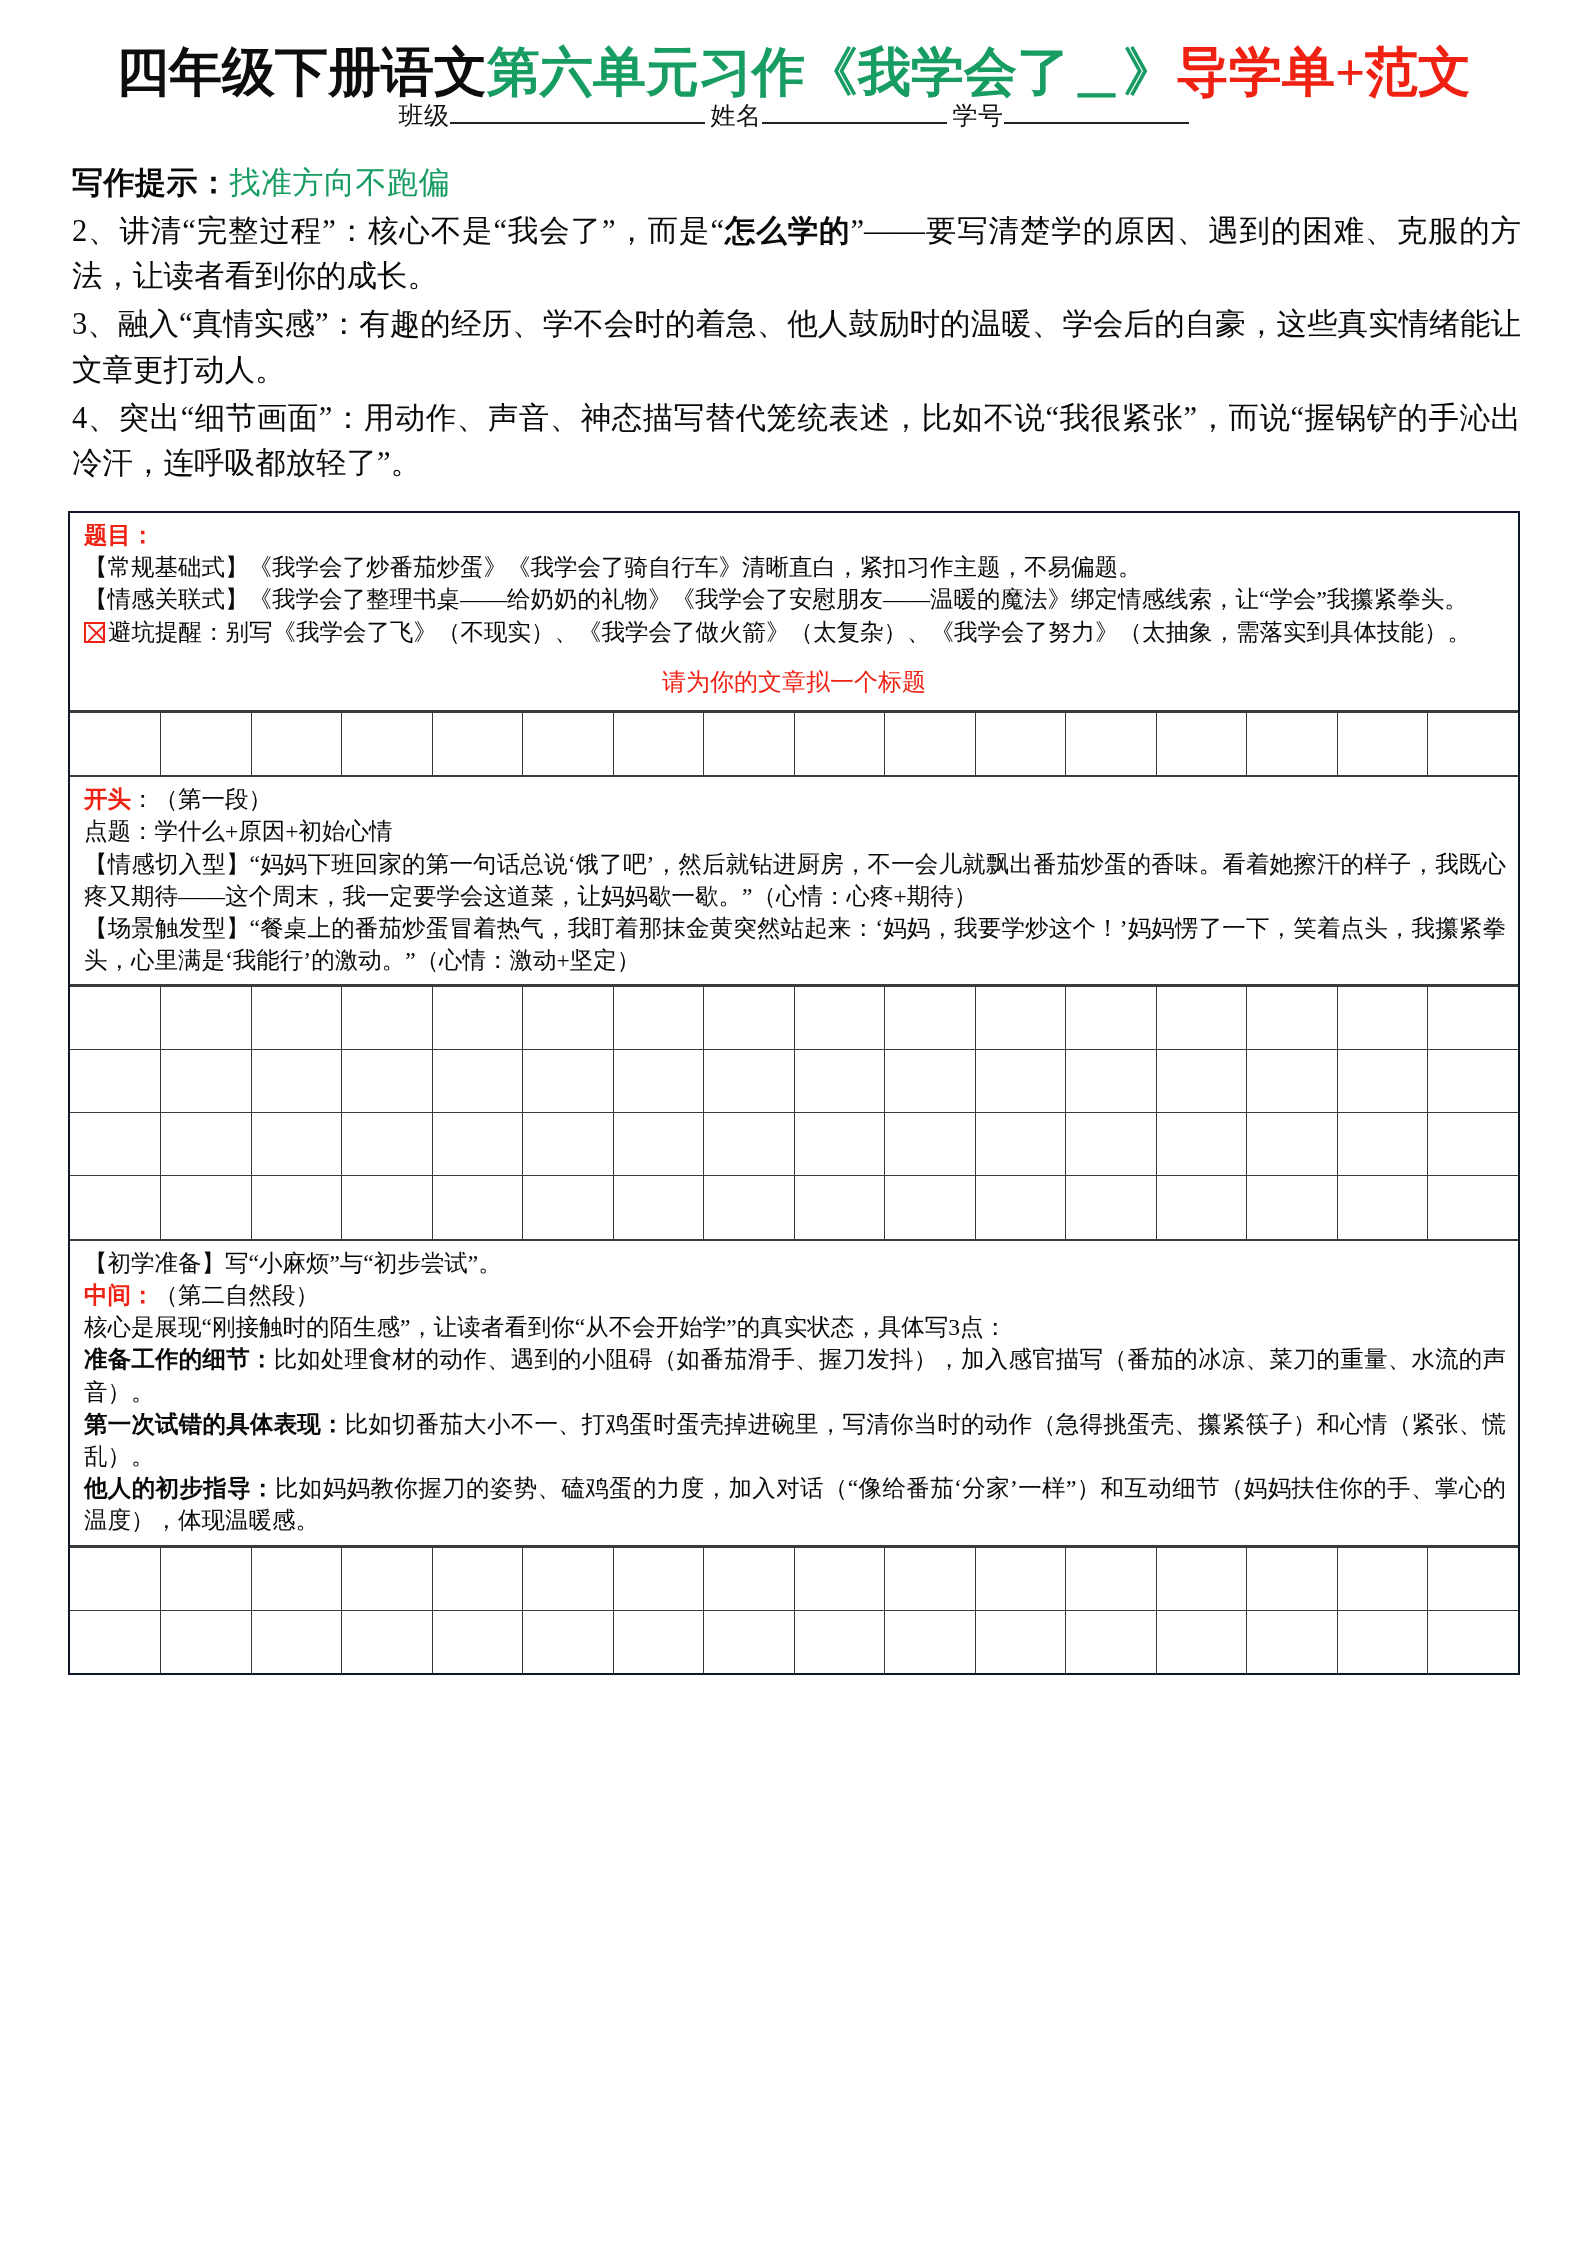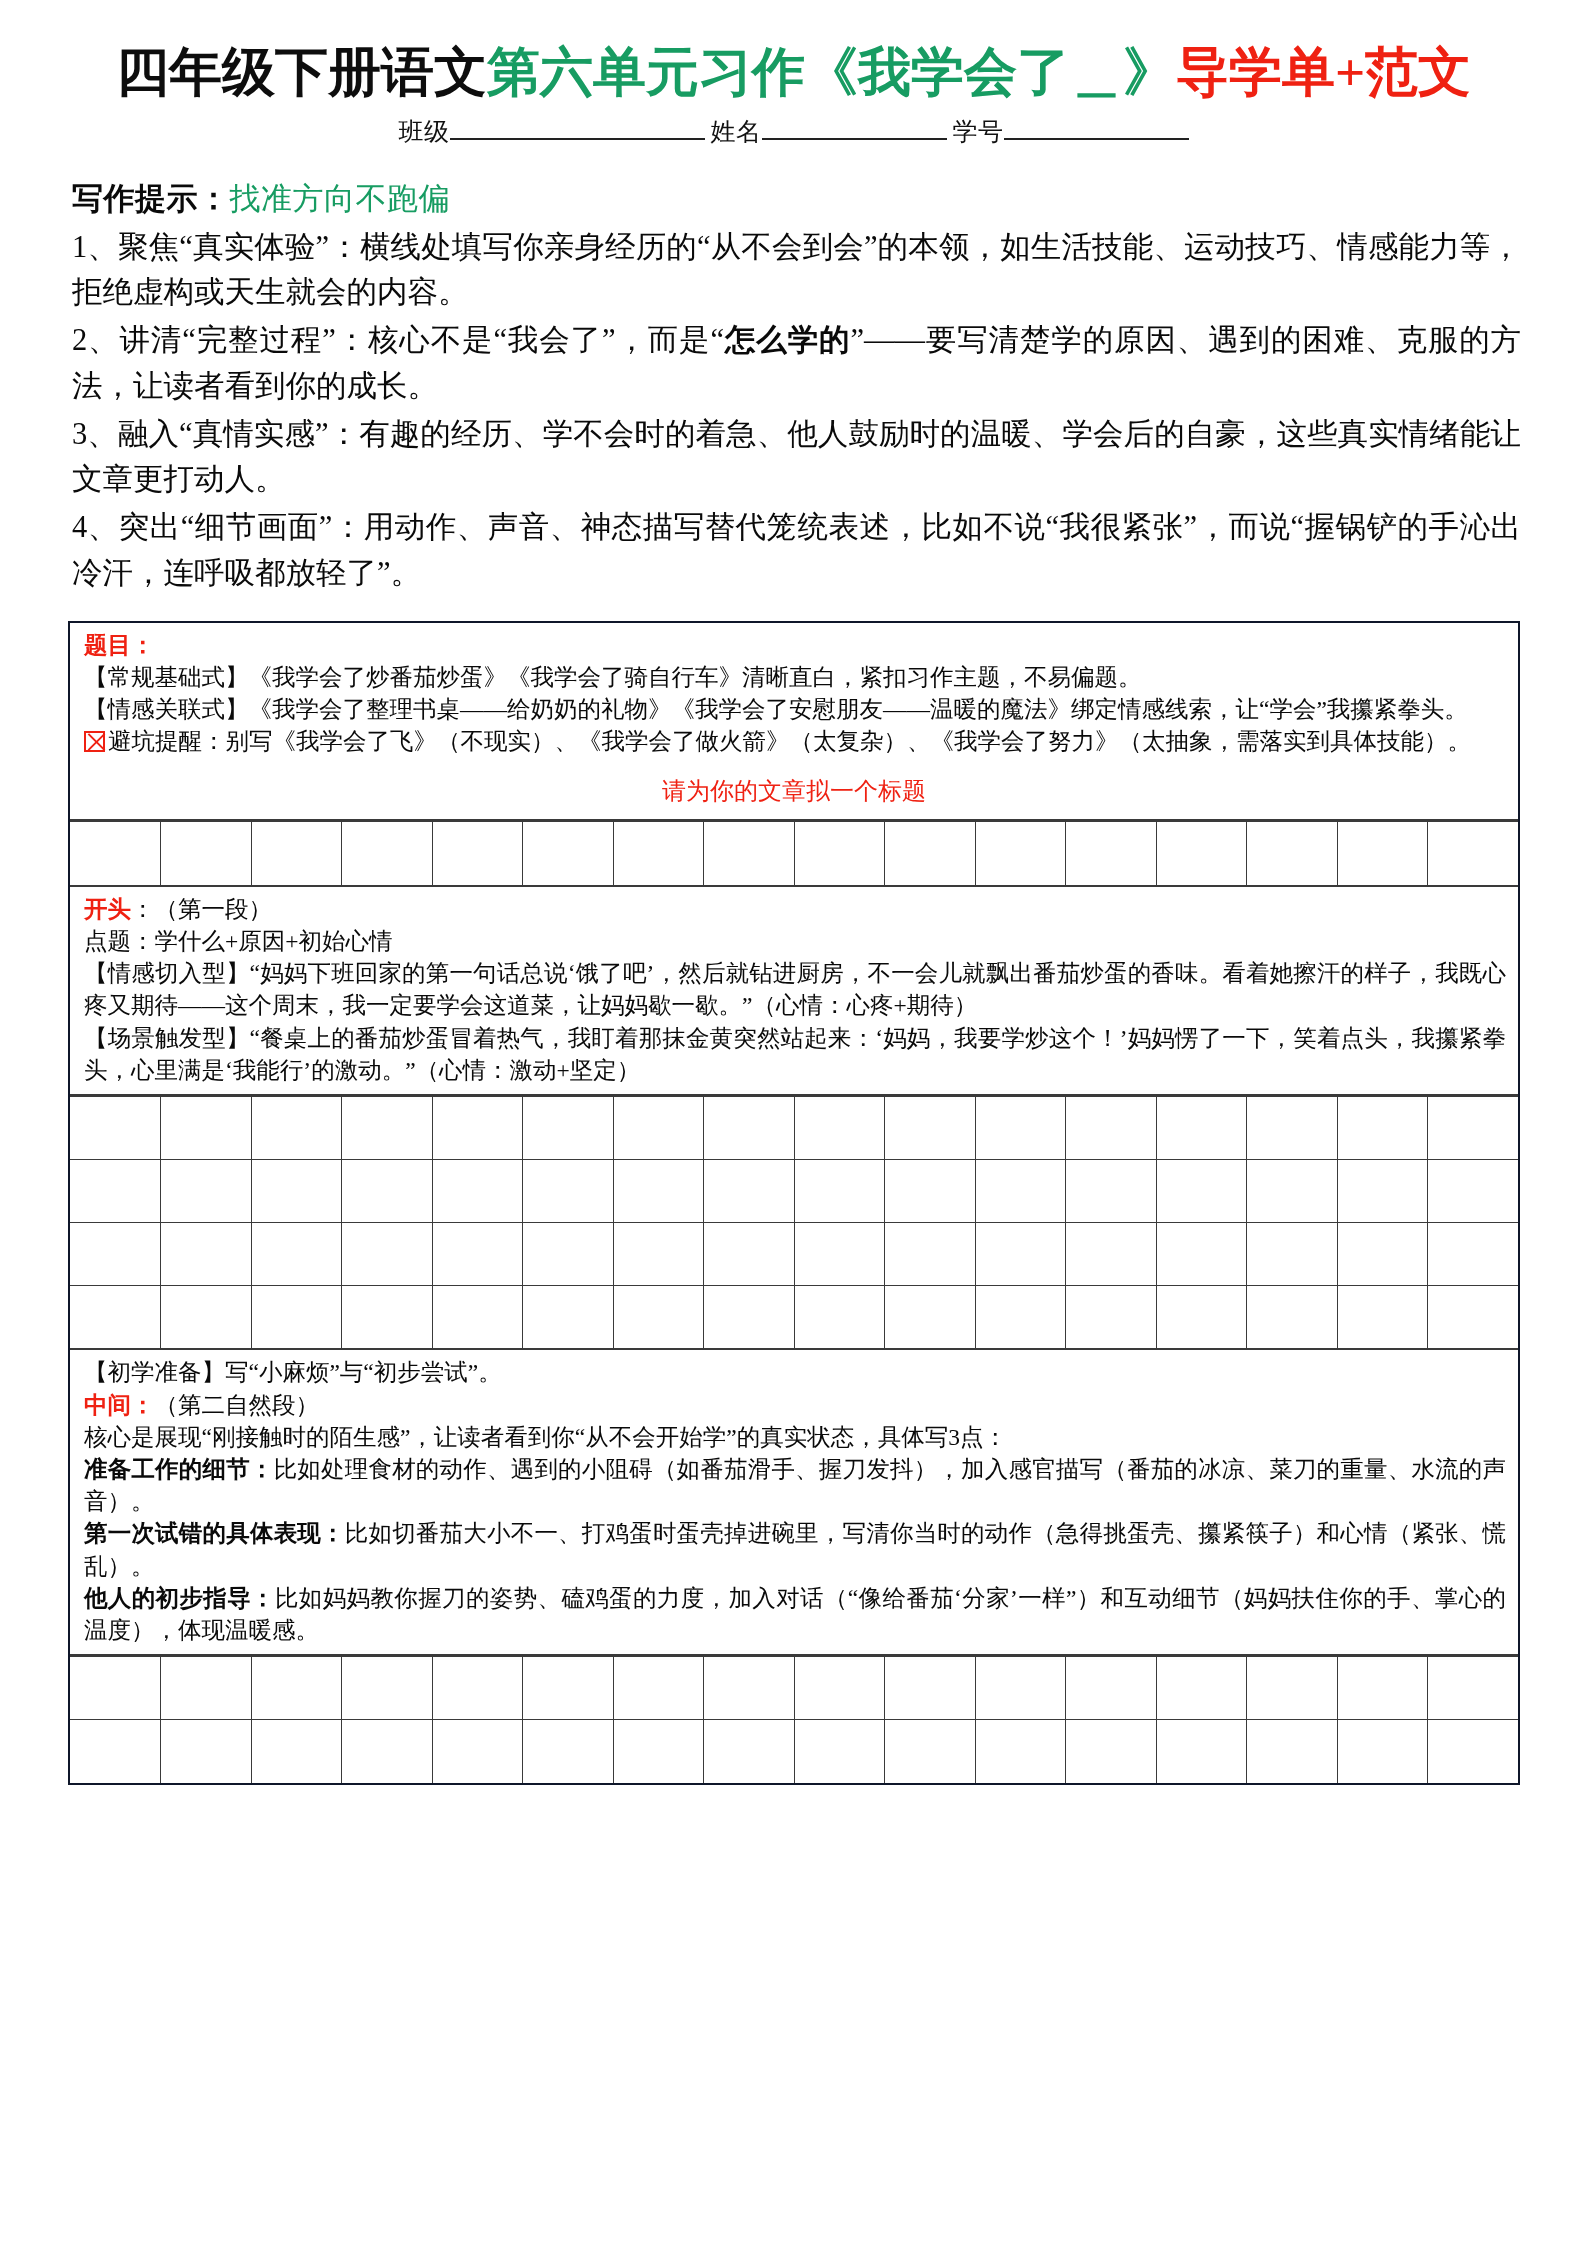--- a/index.html
+++ b/index.html
@@ -35,21 +35,21 @@
     letter-spacing: 0px;
     white-space: nowrap;
   }
   .t-black { color: #0d0d0d; }
   .t-green { color: #179c62; }
   .t-red   { color: #ef2112; }
 
   
   .namerow {
     text-align: center;
-    margin-top: 16px;
+    margin-top: 0;
     font-size: 25px;
     color: #111;
     letter-spacing: 0.5px;
   }
   .namerow .field {
     display: inline-block;
     border-bottom: 2px solid #222;
     vertical-align: baseline;
   }
   .f-wide { width: 255px; }
@@ -151,21 +151,20 @@
   </div>
 
   <div class="namerow">
     <span>班级</span><span class="field f-wide"></span><span class="gapsm"></span><span>姓名</span><span class="field f-mid"></span><span class="gapsm"></span><span>学号</span><span class="field f-mid"></span>
   </div>
 
   <div class="prompts">
     <div class="prompt-head">
       <span>写作提示：</span><span class="hint">找准方向不跑偏</span>
     </div>
-    <div class="prompt-item">1、聚焦“真实体验”：横线处填写你亲身经历的“从不会到会”的本领，如生活技能、运动技巧、情感能力等，拒绝虚构或天生就会的内容。</div>
     <div class="prompt-item">
       <span id="p2a">2、讲清“完整过程”：核心不是“我会了”，而是“<span class="bold">怎么学的</span>”——要写清楚学的原因、遇到的困难、克服的方法，让读者看到你的成长。</span>
     </div>
     <div class="prompt-item">3、融入“真情实感”：有趣的经历、学不会时的着急、他人鼓励时的温暖、学会后的自豪，这些真实情绪能让文章更打动人。</div>
     <div class="prompt-item">4、突出“细节画面”：用动作、声音、神态描写替代笼统表述，比如不说“我很紧张”，而说“握锅铲的手沁出冷汗，连呼吸都放轻了”。</div>
   </div>
 
   <div class="sheet">
 
     <div class="sec">

